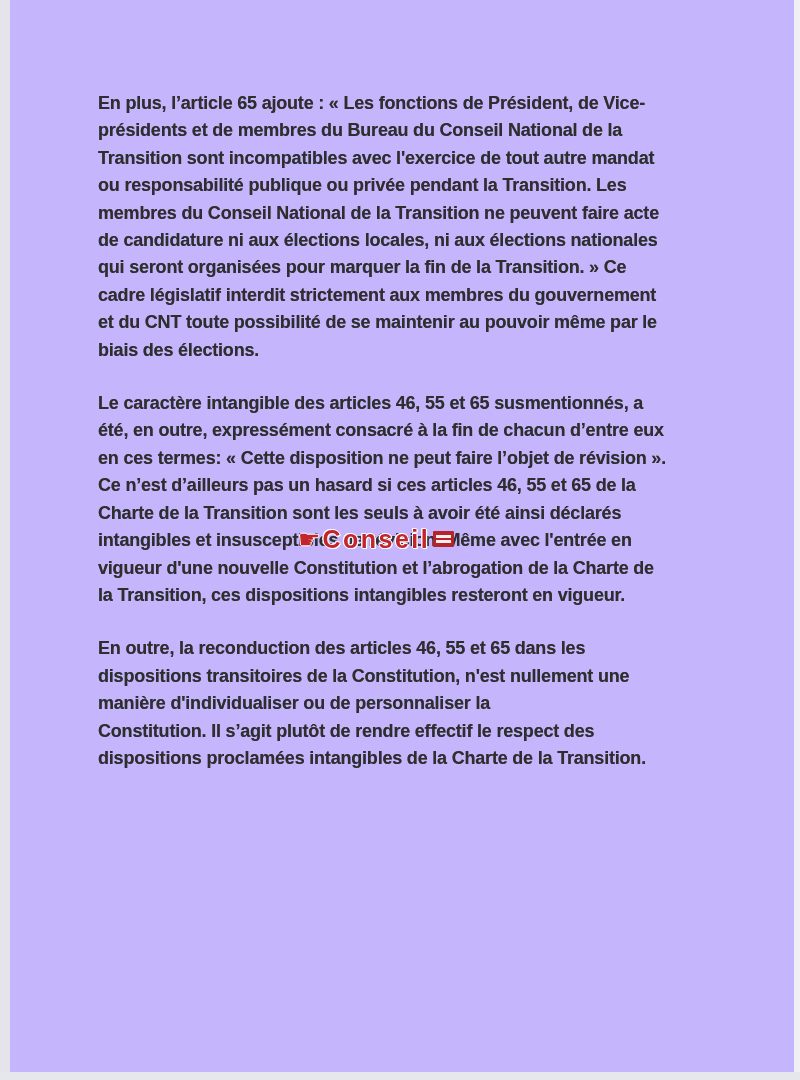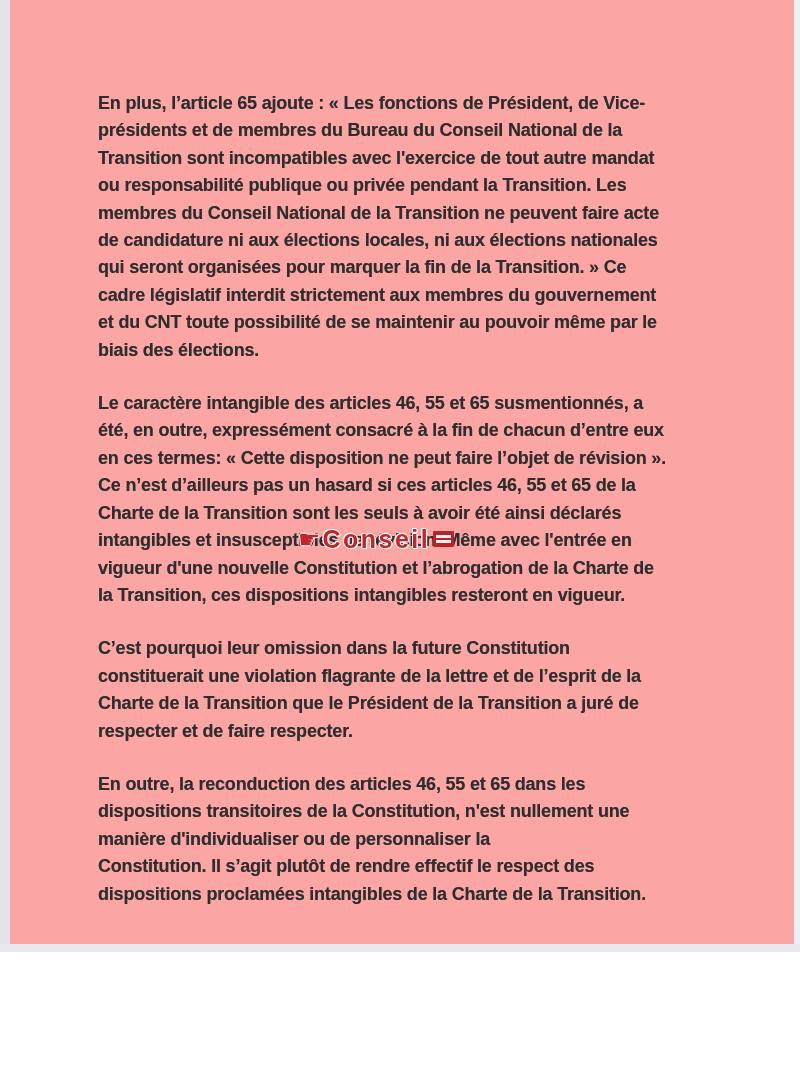--- a/index.html
+++ b/index.html
@@ -1,20 +1,20 @@
 <!DOCTYPE html>
 <html><head>
 <meta charset="utf-8">
 <style>
   html, body { margin: 0; padding: 0; background: #ffffff; }
   .screen {
     position: relative;
     width: 800px;
-    height: 952px;
-    background: #fca5a5;
+    height: 1080px;
+    background: #c4b5fd;
     overflow: hidden;
     font-family: "Liberation Sans", sans-serif;
   }
   
   .edge-left {
     position: absolute; left: 0; top: 0; width: 10px; height: 1080px;
     background: #e4e4ea;
   }
   .edge-right {
     position: absolute; right: 0; top: 0; width: 6px; height: 1080px;
@@ -107,24 +107,20 @@
 et du CNT toute possibilité de se maintenir au pouvoir même par le
 biais des élections.</p>
     <p>Le caractère intangible des articles 46, 55 et 65 susmentionnés, a
 été, en outre, expressément consacré à la fin de chacun d’entre eux
 en ces termes: « Cette disposition ne peut faire l’objet de révision ».
 Ce n’est d’ailleurs pas un hasard si ces articles 46, 55 et 65 de la
 Charte de la Transition sont les seuls à avoir été ainsi déclarés
 intangibles et insusceptibles de révision. Même avec l'entrée en
 vigueur d'une nouvelle Constitution et l’abrogation de la Charte de
 la Transition, ces dispositions intangibles resteront en vigueur.</p>
-    <p>C’est pourquoi leur omission dans la future Constitution
-constituerait une violation flagrante de la lettre et de l’esprit de la
-Charte de la Transition que le Président de la Transition a juré de
-respecter et de faire respecter.</p>
     <p>En outre, la reconduction des articles 46, 55 et 65 dans les
 dispositions transitoires de la Constitution, n'est nullement une
 manière d'individualiser ou de personnaliser la
 Constitution. Il s’agit plutôt de rendre effectif le respect des
 dispositions proclamées intangibles de la Charte de la Transition.</p>
   </div>
 
   <div class="watermark">
     <span class="wm-hand">☛</span>
     <span class="wm-word">Conseil</span>

